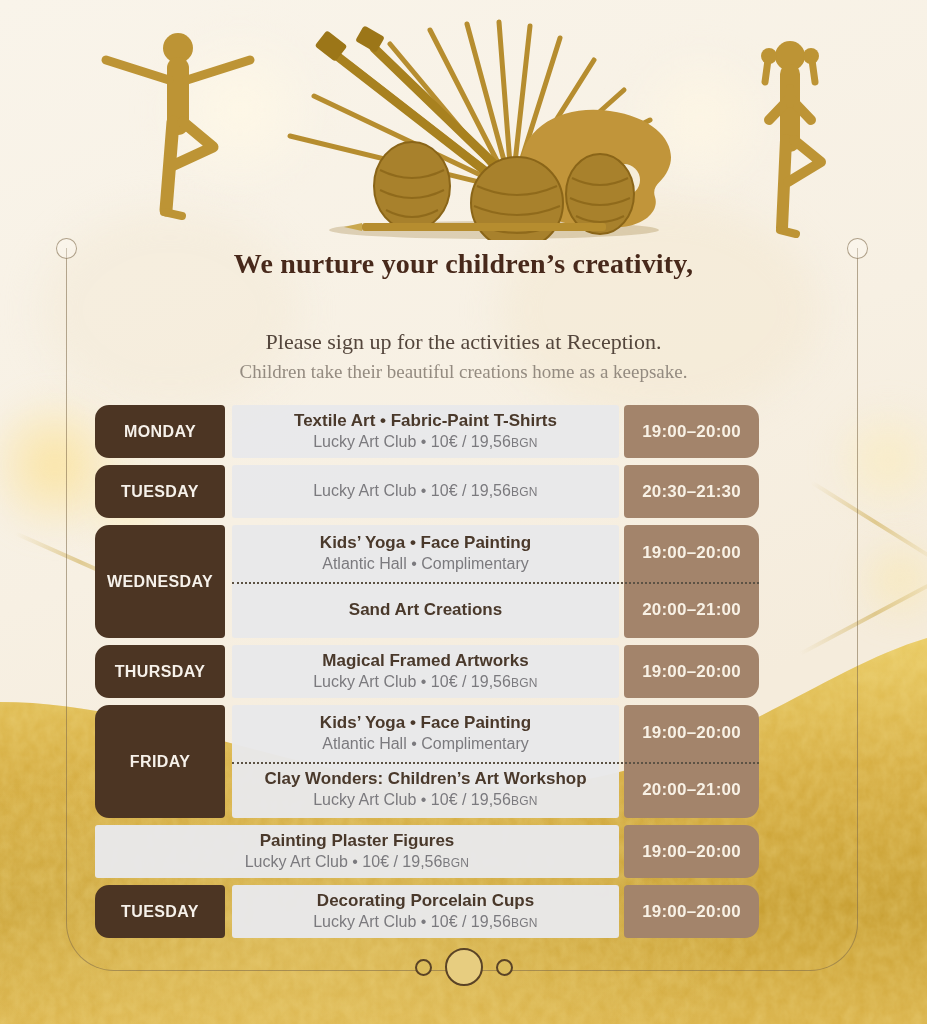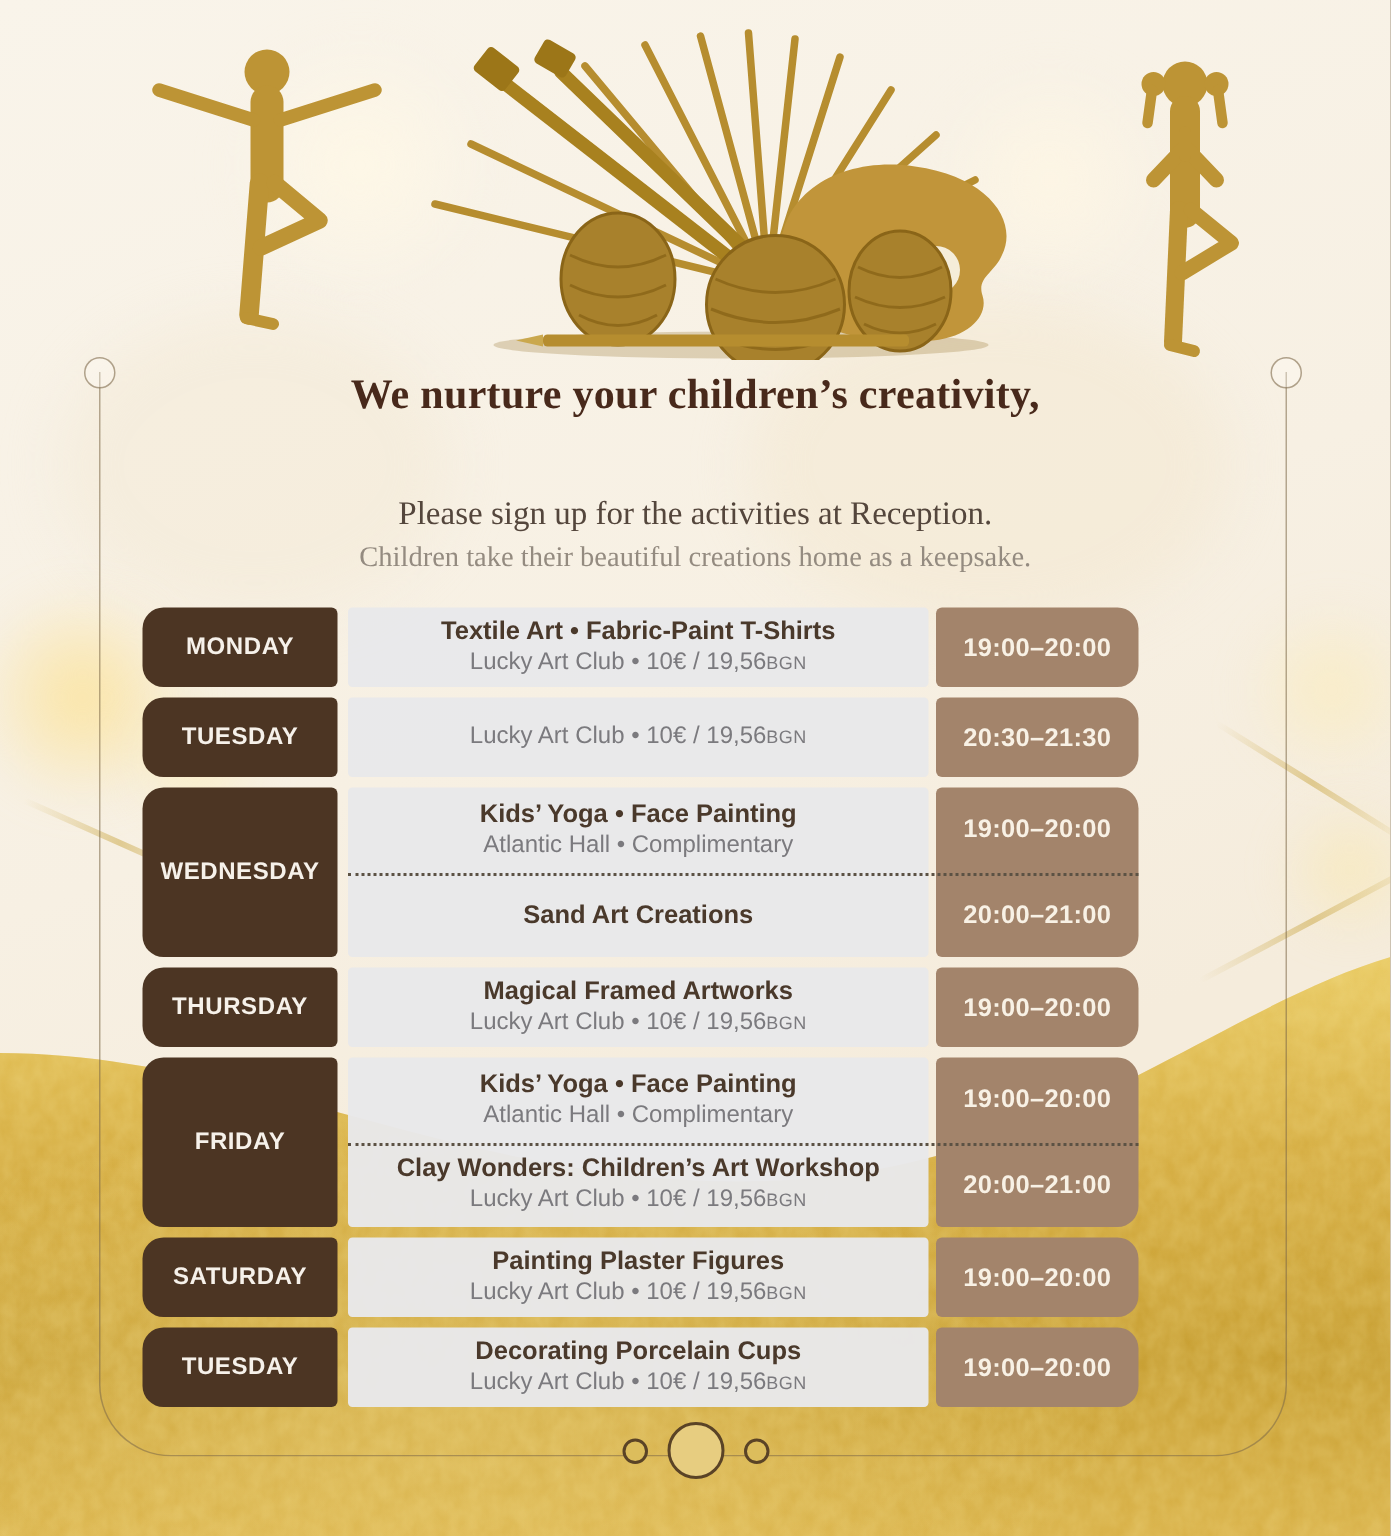--- a/index.html
+++ b/index.html
@@ -280,21 +280,20 @@
     </div>
   </div>
         </div>
     <div class="timecol">
           <div class="tm">19:00–20:00</div>
           <div class="tm">20:00–21:00</div>
         </div>
   <div class="divider"></div>
       </div>
       <div class="row">
-    <div class="day">SATURDAY</div>
     <div class="mid">
           <div class="slot">
     <div class="at">Painting Plaster Figures</div>
     <div class="av">
       <span>Lucky Art Club • 10€ / 19,56</span><span class="cur">BGN</span>
     </div>
   </div>
         </div>
     <div class="timecol">
           <div class="tm">19:00–20:00</div>

